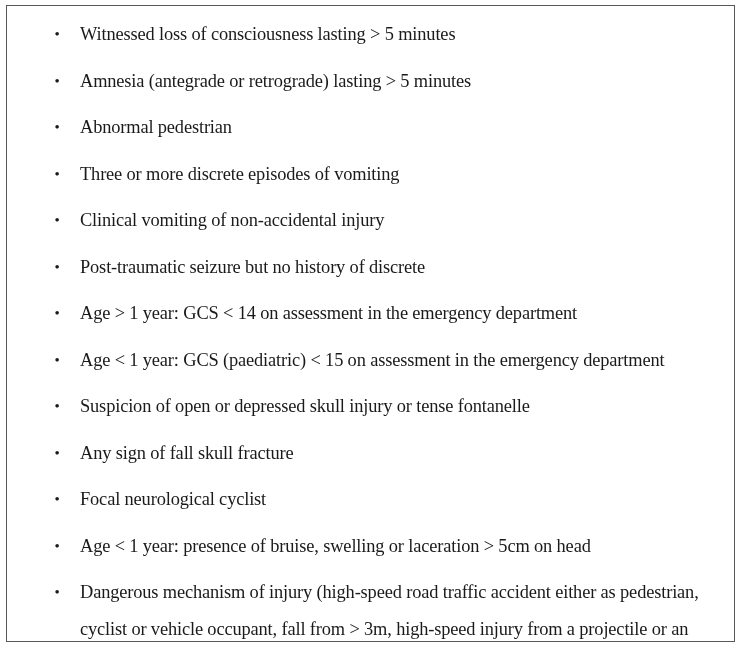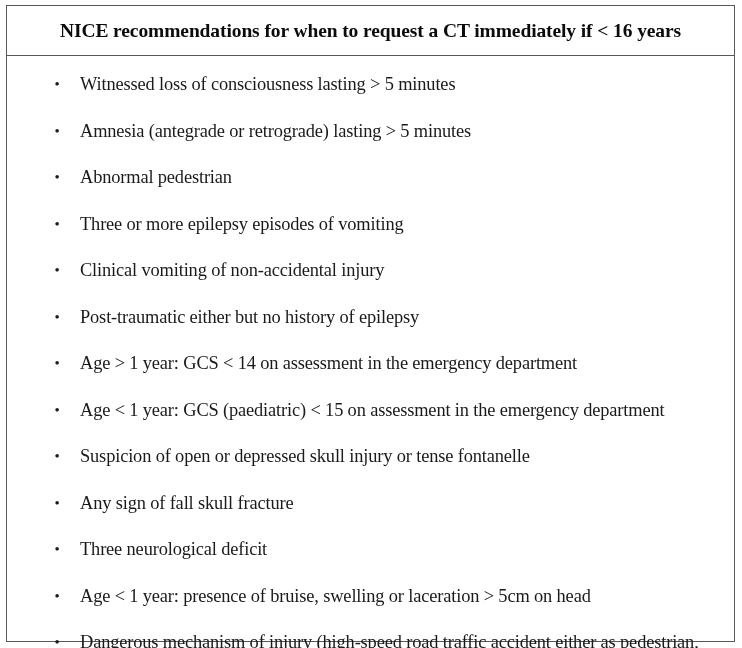--- a/index.html
+++ b/index.html
@@ -95,23 +95,20 @@
     font-family: Liberation Serif, serif;
   }
 </style>
 </head>
 <body>
 
 <div class="page">
 
   <div class="nice-table">
 
-    <div class="table-header">
-      <div class="table-header-title">NICE recommendations for when to request a CT immediately if &lt; 16 years</div>
-    </div>
 
     <div class="table-body">
       <ul class="rec-list">
 
         <li class="rec-item">
           <span class="bullet-icon">•</span>
           <span class="rec-text">Witnessed loss of consciousness lasting &gt; 5 minutes</span>
         </li>
 
         <li class="rec-item">
@@ -119,31 +116,31 @@
           <span class="rec-text">Amnesia (antegrade or retrograde) lasting &gt; 5 minutes</span>
         </li>
 
         <li class="rec-item">
           <span class="bullet-icon">•</span>
           <span class="rec-text">Abnormal pedestrian</span>
         </li>
 
         <li class="rec-item">
           <span class="bullet-icon">•</span>
-          <span class="rec-text">Three or more epilepsy episodes of vomiting</span>
+          <span class="rec-text">Three or more discrete episodes of vomiting</span>
         </li>
 
         <li class="rec-item">
           <span class="bullet-icon">•</span>
           <span class="rec-text">Clinical vomiting of non-accidental injury</span>
         </li>
 
         <li class="rec-item">
           <span class="bullet-icon">•</span>
-          <span class="rec-text">Post-traumatic either but no history of epilepsy</span>
+          <span class="rec-text">Post-traumatic seizure but no history of discrete</span>
         </li>
 
         <li class="rec-item">
           <span class="bullet-icon">•</span>
           <span class="rec-text">Age &gt; 1 year: GCS &lt; 14 on assessment in the emergency department</span>
         </li>
 
         <li class="rec-item">
           <span class="bullet-icon">•</span>
           <span class="rec-text">Age &lt; 1 year: GCS (paediatric) &lt; 15 on assessment in the emergency department</span>
@@ -154,21 +151,21 @@
           <span class="rec-text">Suspicion of open or depressed skull injury or tense fontanelle</span>
         </li>
 
         <li class="rec-item">
           <span class="bullet-icon">•</span>
           <span class="rec-text">Any sign of fall skull fracture</span>
         </li>
 
         <li class="rec-item">
           <span class="bullet-icon">•</span>
-          <span class="rec-text">Three neurological deficit</span>
+          <span class="rec-text">Focal neurological cyclist</span>
         </li>
 
         <li class="rec-item">
           <span class="bullet-icon">•</span>
           <span class="rec-text">Age &lt; 1 year: presence of bruise, swelling or laceration &gt; 5cm on head</span>
         </li>
 
         <li class="rec-item">
           <span class="bullet-icon">•</span>
           <span class="rec-text">Dangerous mechanism of injury (high-speed road traffic accident either as pedestrian, cyclist or vehicle occupant, fall from &gt; 3m, high-speed injury from a projectile or an object)</span>

